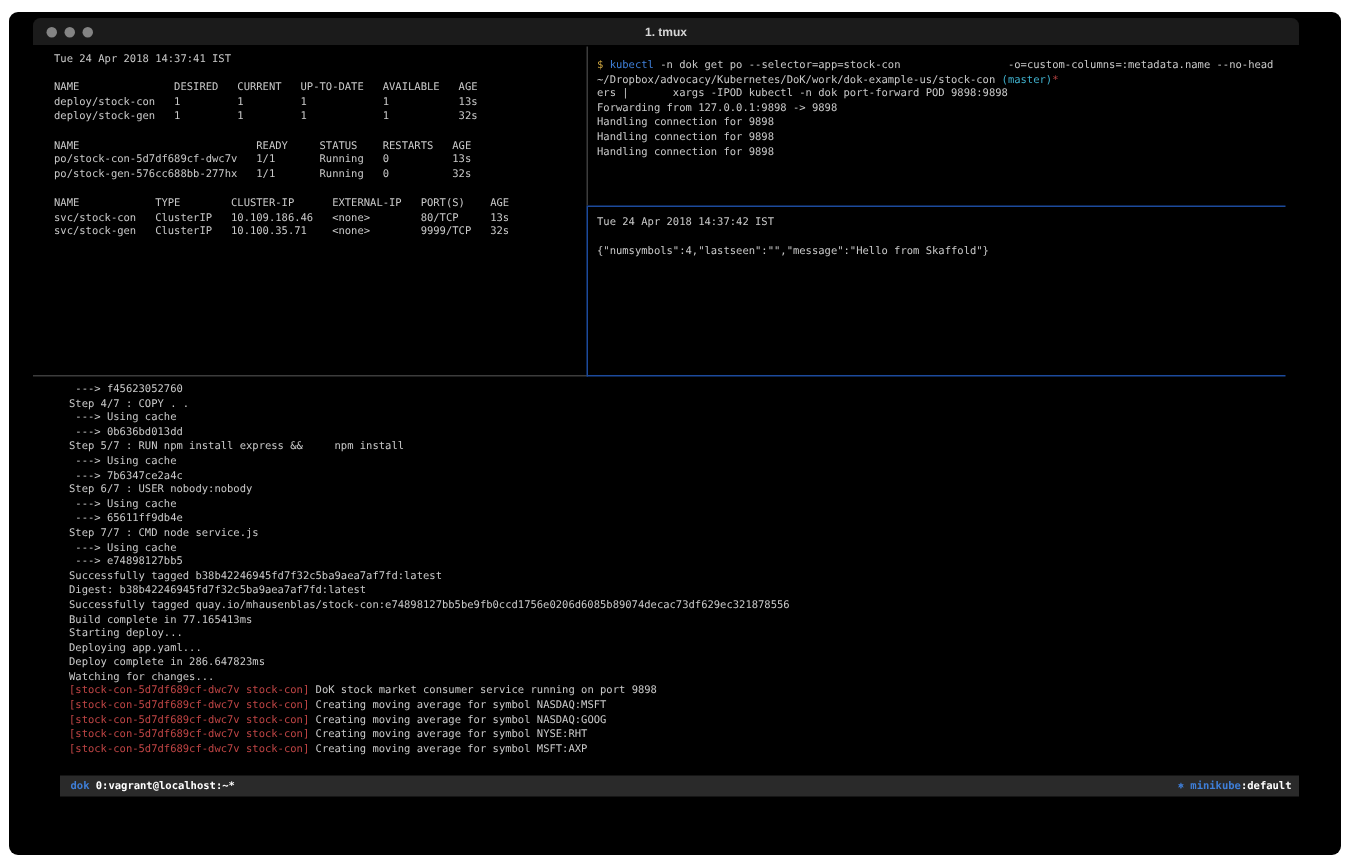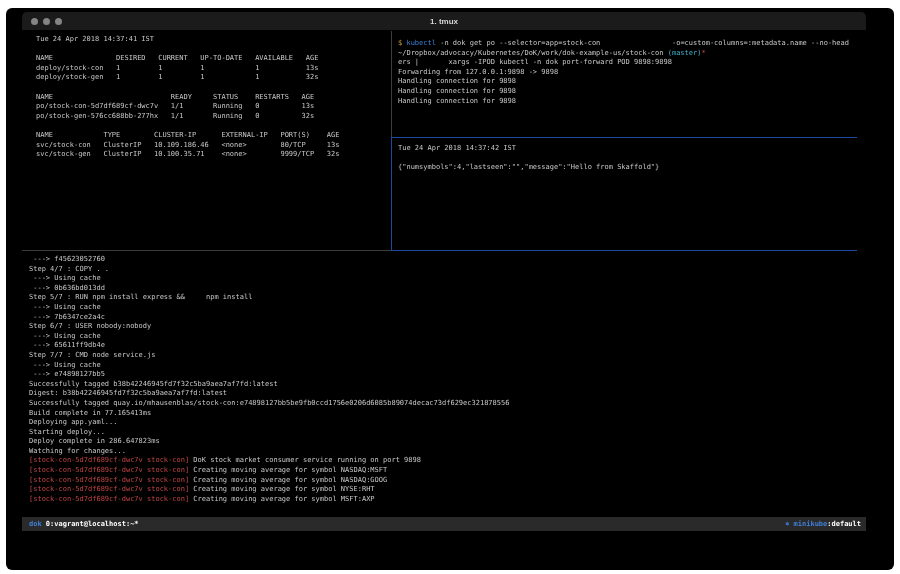--- a/index.html
+++ b/index.html
@@ -13,34 +13,34 @@
               border-bottom:1px solid #000; border-radius:5px 5px 0 0; }
   .dots { position:absolute; left:9px; top:6px; display:flex; gap:5px; }
   .dot { width:7px; height:7px; border-radius:50%; background:#848484; display:inline-block; }
   .title { text-align:center; line-height:19px; color:#d6d6d6;
            font-family:"Liberation Sans", sans-serif; font-size:8px; font-weight:bold; }
   .term-body { position:relative; width:844px; height:486px; background:#000; }
   .pane { position:absolute; overflow:hidden; }
   .pane-tl     { left:7px;   top:0;   width:369px; height:219px; padding:4px 4px 0 7px; }
   .pane-tru    { left:370px; top:0;   width:474px; height:106px; padding:8px 4px 0 6px; }
   .pane-trl    { left:370px; top:107px; width:474px; height:112px; padding:6px 4px 0 6px; }
-  .pane-bottom { left:0;   top:220px; width:844px; height:266px; padding:4px 4px 0 7px; }
+  .pane-bottom { left:17px;   top:220px; width:844px; height:266px; padding:4px 4px 0 7px; }
   .tline { white-space:pre; font-size:7px; line-height:9.6px; min-height:9.6px; color:#c9c9c9; }
   .c-red    { color:#c04545; }
   .c-blue   { color:#3f7fd9; }
   .c-cyan   { color:#3fb0cc; }
   .c-yellow { color:#c9a23f; }
   .c-wb     { color:#ffffff; font-weight:bold; }
   .div-v-gray  { position:absolute; left:369px; top:0;     width:1px;  height:106px; background:#3c3c3c; }
   .div-v-blue  { position:absolute; left:369px; top:106px; width:1px;  height:114px; background:#1c4a9c; }
   .div-h-blue-top    { position:absolute; left:370px; top:106px; width:465px; height:1px; background:#1c4a9c; }
   .div-h-gray        { position:absolute; left:0;     top:219px; width:369px; height:1px; background:#3c3c3c; }
   .div-h-blue-bottom { position:absolute; left:369px; top:219px; width:466px; height:1px; background:#1c4a9c; }
   .status-bar { position:relative; height:14px; background:#2a2a2a;
-                font-size:7px; font-weight:bold; line-height:14px; }
+                font-size:7px; font-weight:bold; line-height:14px;margin-left:18px; }
   .sb-left  { position:absolute; left:7px;  top:0; white-space:pre; }
   .sb-right { position:absolute; right:5px; top:0; white-space:pre; }
 </style>
 </head>
 <body>
 
 <div class="page">
   <div class="desktop">
     <div class="terminal-window">
 
@@ -94,22 +94,22 @@
             <div class="tline"><span>Step 6/7 : USER nobody:nobody</span></div>
             <div class="tline"><span> ---&gt; Using cache</span></div>
             <div class="tline"><span> ---&gt; 65611ff9db4e</span></div>
             <div class="tline"><span>Step 7/7 : CMD node service.js</span></div>
             <div class="tline"><span> ---&gt; Using cache</span></div>
             <div class="tline"><span> ---&gt; e74898127bb5</span></div>
             <div class="tline"><span>Successfully tagged b38b42246945fd7f32c5ba9aea7af7fd:latest</span></div>
             <div class="tline"><span>Digest: b38b42246945fd7f32c5ba9aea7af7fd:latest</span></div>
             <div class="tline"><span>Successfully tagged quay.io/mhausenblas/stock-con:e74898127bb5be9fb0ccd1756e0206d6085b89074decac73df629ec321878556</span></div>
             <div class="tline"><span>Build complete in 77.165413ms</span></div>
+            <div class="tline"><span>Starting deploy...</span></div>
             <div class="tline"><span>Deploying app.yaml...</span></div>
-            <div class="tline"><span>Starting deploy...</span></div>
             <div class="tline"><span>Deploy complete in 286.647823ms</span></div>
             <div class="tline"><span>Watching for changes...</span></div>
             <div class="tline"><span class="c-red">[stock-con-5d7df689cf-dwc7v stock-con]</span><span> DoK stock market consumer service running on port 9898</span></div>
             <div class="tline"><span class="c-red">[stock-con-5d7df689cf-dwc7v stock-con]</span><span> Creating moving average for symbol NASDAQ:MSFT</span></div>
             <div class="tline"><span class="c-red">[stock-con-5d7df689cf-dwc7v stock-con]</span><span> Creating moving average for symbol NASDAQ:GOOG</span></div>
             <div class="tline"><span class="c-red">[stock-con-5d7df689cf-dwc7v stock-con]</span><span> Creating moving average for symbol NYSE:RHT</span></div>
             <div class="tline"><span class="c-red">[stock-con-5d7df689cf-dwc7v stock-con]</span><span> Creating moving average for symbol MSFT:AXP</span></div>
           </div>
 
         <div class="div-v-gray"></div>

